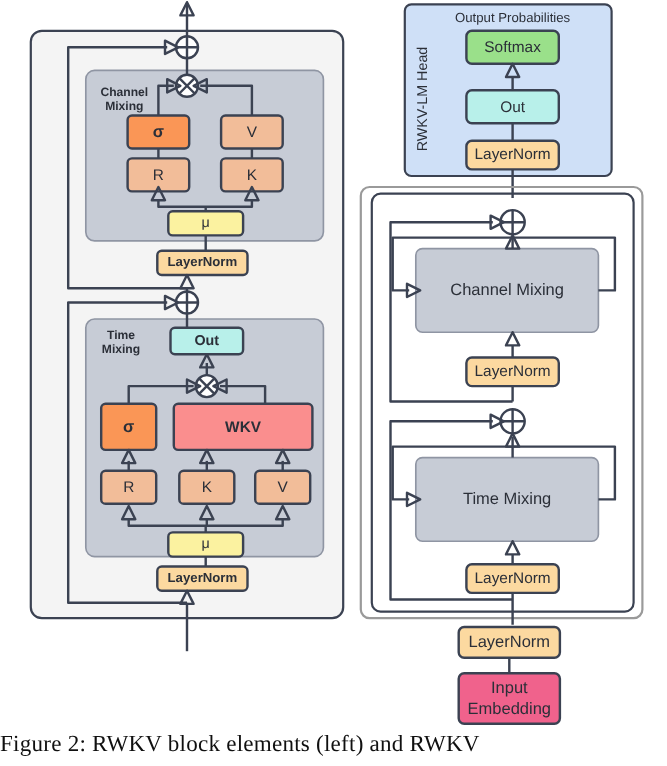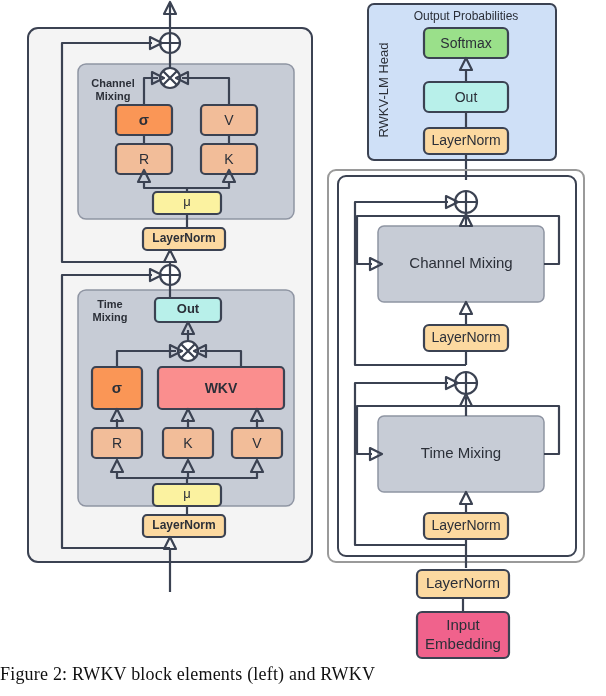--- a/index.html
+++ b/index.html
@@ -78,21 +78,21 @@
   .t12 { font-size: 12px; }
   .t13 { font-size: 13px; }
   .t14 { font-size: 14px; }
   .t15 { font-size: 15px; }
   .caption {
     position: absolute;
     left: 0;
     top: 664px;
     width: 544px;
     font-family: "Liberation Serif", serif;
-    font-size: 18px;
+    font-size: 21px;
     color: #101010;
     text-align: left;
     letter-spacing: 0.2px;
     white-space: nowrap;
     overflow: hidden;
   }
 </style>
 </head>
 <body>
 

